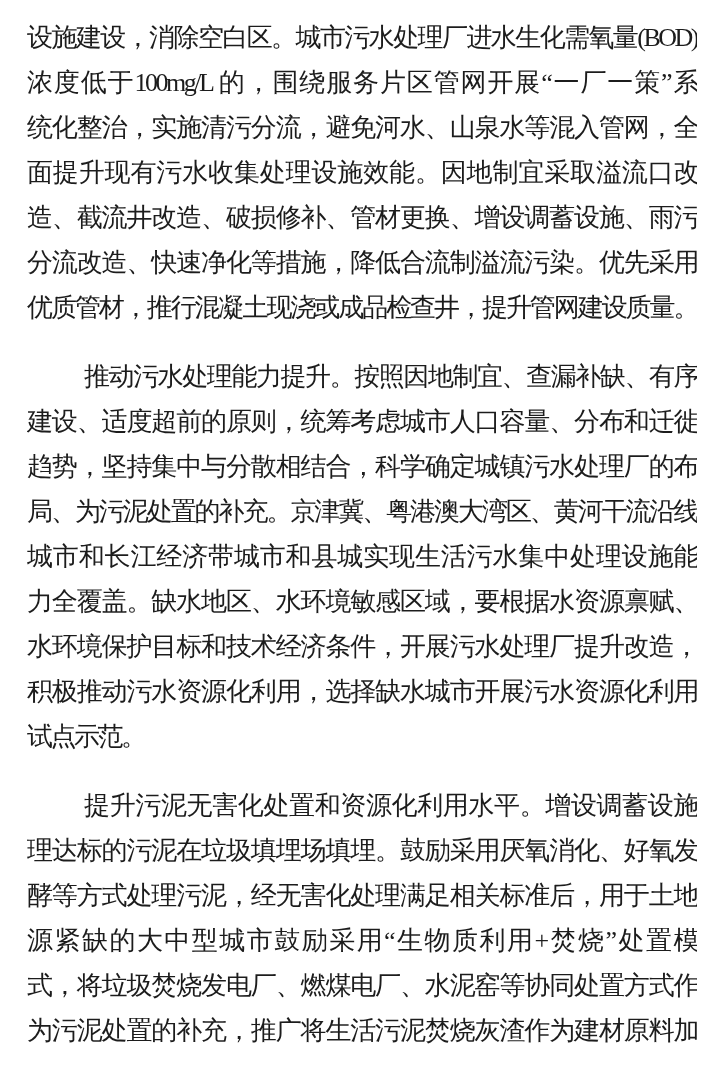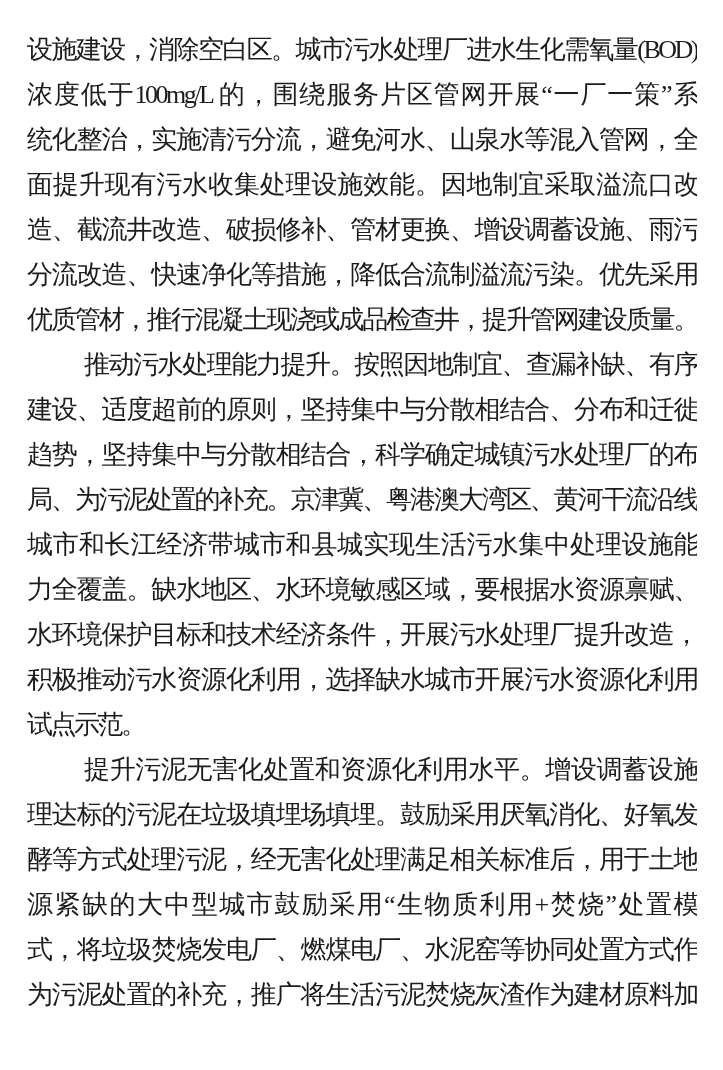--- a/index.html
+++ b/index.html
@@ -11,57 +11,58 @@
     position: relative;
     width: 723px;
     height: 1070px;
     background: #ffffff;
     overflow: hidden;
     font-family: "Liberation Serif", serif;
   }
   .doc-body {
     position: absolute;
     left: 27px;
-    top: 27px;
+    top: 15px;
     width: 670px;
   }
   .text-line {
     height: 45px;
     line-height: 45px;
     font-size: 26px;
     letter-spacing: -2.5px;
     color: #1c1c1c;
     text-align: justify;
     text-align-last: justify;
     text-justify: inter-character;
     white-space: normal;
     overflow: hidden;
   }
   .text-line.indent {
     text-indent: 57px;
+    margin-top: 24px;
   }
   .text-line.no-justify {
     text-align: right;
     text-align-last: left;
   }
 </style>
 </head>
 <body>
 
 <div class="page">
   <div class="doc-body">
       <div class="text-line">设施建设，消除空白区。城市污水处理厂进水生化需氧量(BOD)</div>
       <div class="text-line">浓度低于100mg/L 的，围绕服务片区管网开展“一厂一策”系</div>
       <div class="text-line">统化整治，实施清污分流，避免河水、山泉水等混入管网，全</div>
       <div class="text-line">面提升现有污水收集处理设施效能。因地制宜采取溢流口改</div>
       <div class="text-line">造、截流井改造、破损修补、管材更换、增设调蓄设施、雨污</div>
       <div class="text-line">分流改造、快速净化等措施，降低合流制溢流污染。优先采用</div>
       <div class="text-line">优质管材，推行混凝土现浇或成品检查井，提升管网建设质量。</div>
       <div class="text-line indent">推动污水处理能力提升。按照因地制宜、查漏补缺、有序</div>
-      <div class="text-line">建设、适度超前的原则，坚持集中与分散相结合、分布和迁徙</div>
+      <div class="text-line">建设、适度超前的原则，统筹考虑城市人口容量、分布和迁徙</div>
       <div class="text-line">趋势，坚持集中与分散相结合，科学确定城镇污水处理厂的布</div>
       <div class="text-line">局、为污泥处置的补充。京津冀、粤港澳大湾区、黄河干流沿线</div>
       <div class="text-line">城市和长江经济带城市和县城实现生活污水集中处理设施能</div>
       <div class="text-line">力全覆盖。缺水地区、水环境敏感区域，要根据水资源禀赋、</div>
       <div class="text-line">水环境保护目标和技术经济条件，开展污水处理厂提升改造，</div>
       <div class="text-line">积极推动污水资源化利用，选择缺水城市开展污水资源化利用</div>
       <div class="text-line no-justify">试点示范。</div>
       <div class="text-line indent">提升污泥无害化处置和资源化利用水平。增设调蓄设施</div>
       <div class="text-line">理达标的污泥在垃圾填埋场填埋。鼓励采用厌氧消化、好氧发</div>
       <div class="text-line">酵等方式处理污泥，经无害化处理满足相关标准后，用于土地</div>

